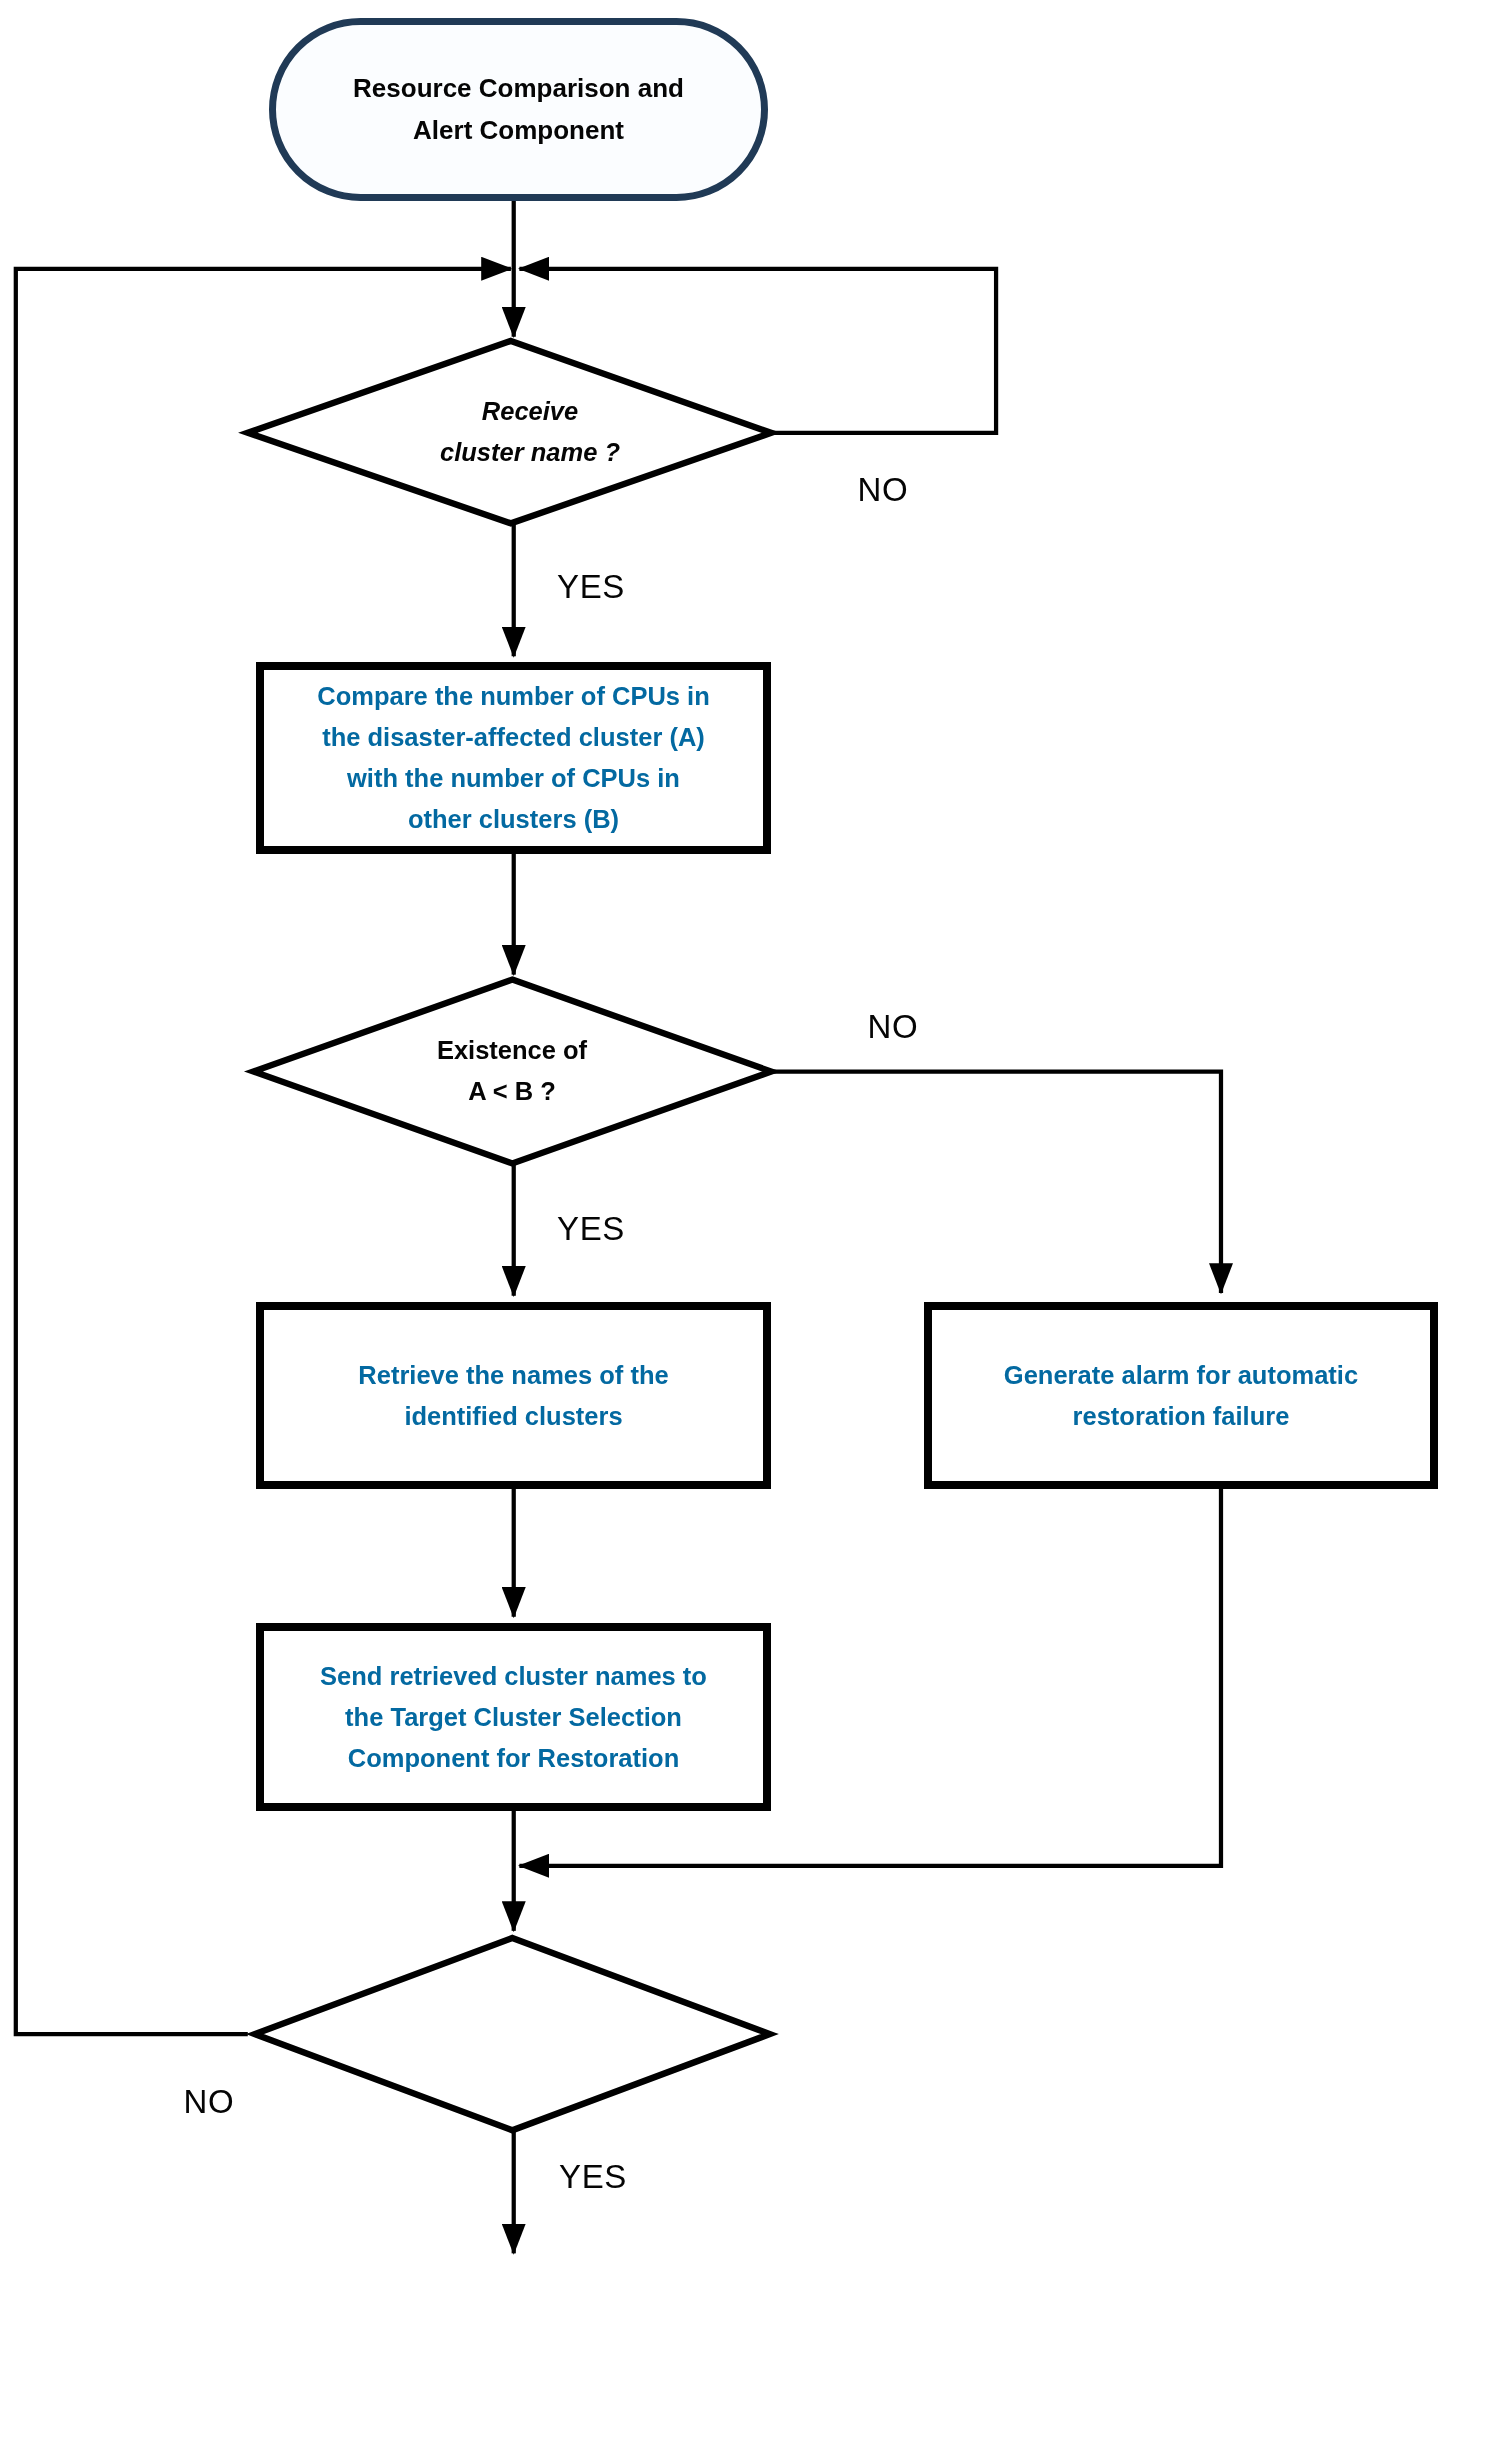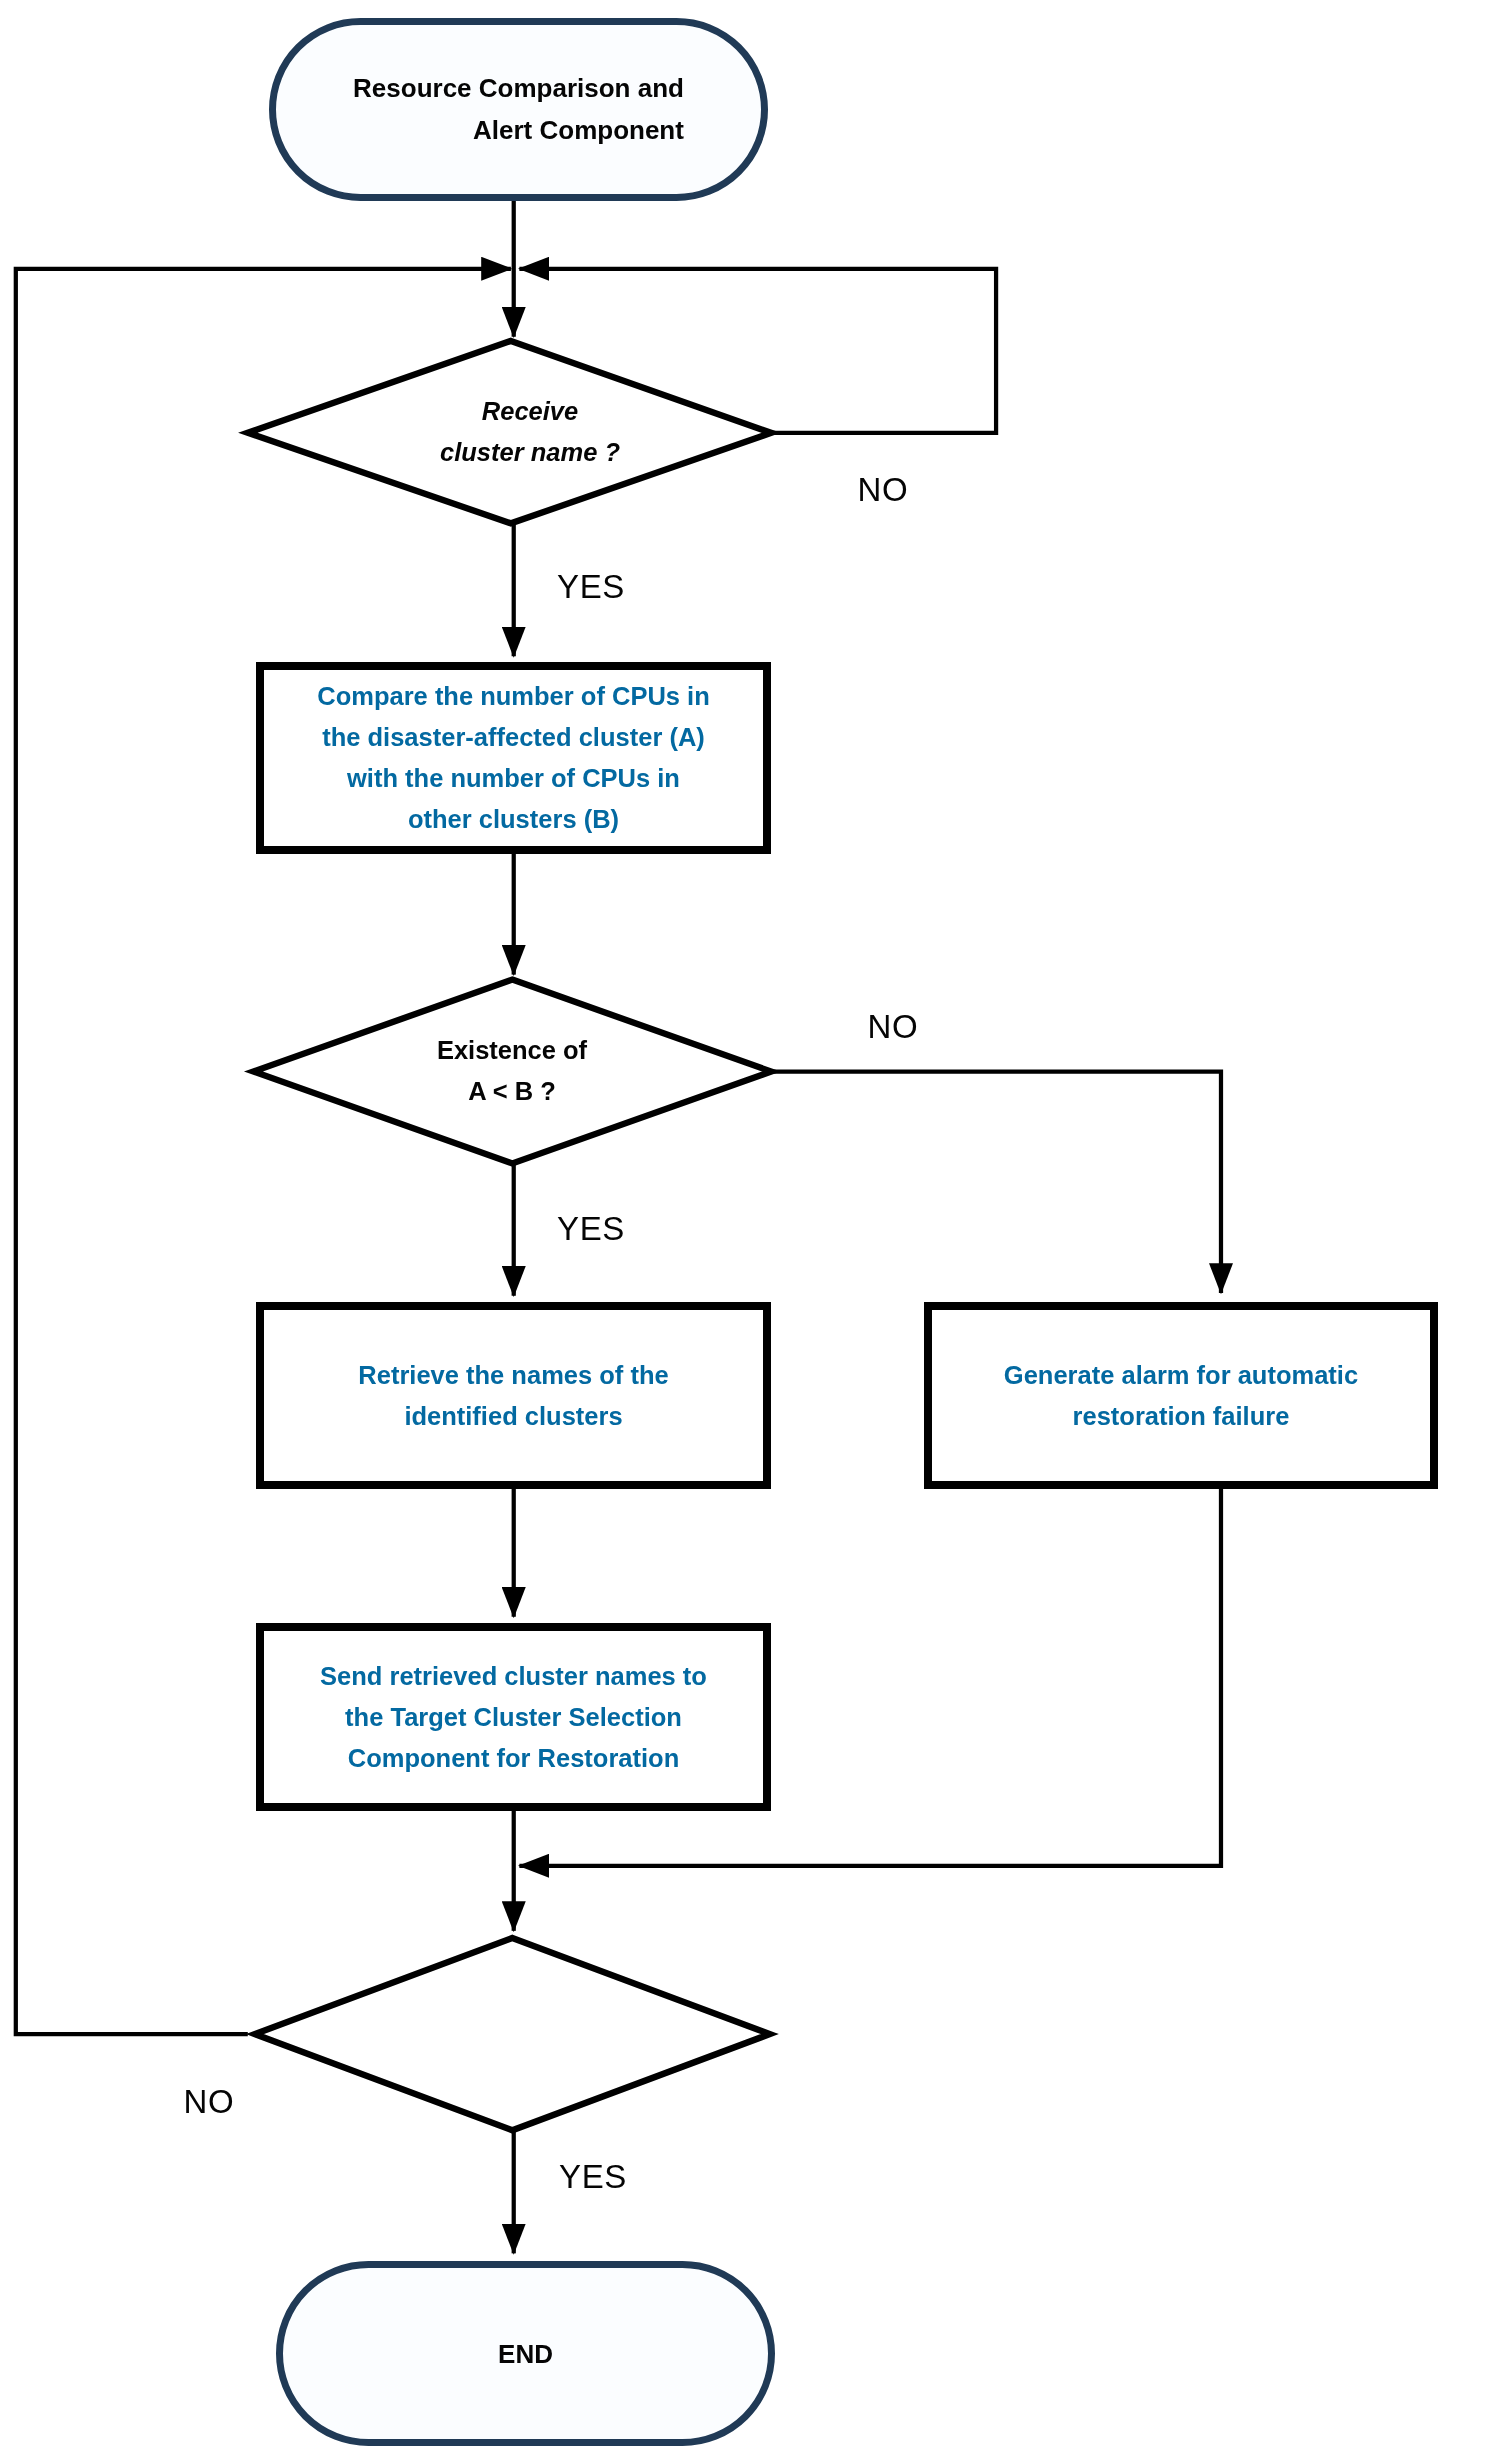--- a/index.html
+++ b/index.html
@@ -29,21 +29,21 @@
     white-space:pre-line;
     padding:0 5.7px;
   }
   .terminator{
     position:absolute;
     box-sizing:border-box;
     border:7px solid var(--navy);
     background:var(--term-fill);
     border-radius:99px;
     display:flex;align-items:center;justify-content:center;
-    text-align:right;
+    text-align:center;
     font-weight:bold;font-size:26px;line-height:42px;color:#050505;
     white-space:pre-line;
   }
   .diamond-label{
     position:absolute;
     transform:translate(-50%,-50%);
     text-align:center;
     font-weight:bold;font-size:25.5px;line-height:41px;color:#050505;
     white-space:pre-line;
     pointer-events:none;
@@ -84,21 +84,20 @@
     <g stroke="#000" stroke-width="9" fill="#fff">
       <polygon points="722,482 1090,612 722,740 350,612"></polygon>
       <polygon points="724,1385 1090,1515 724,1645 358,1515"></polygon>
       <polygon points="724,2740 1088,2876 724,3012 360,2876"></polygon>
     </g>
   </svg>
 
   <div class="terminator" style="left:269px;top:17.7px;width:499px;height:183px;">Resource Comparison and
 Alert Component</div>
 
-  <div class="terminator" style="left:276px;top:2261px;width:499px;height:185px;">END</div>
 
   <div class="box" style="left:256px;top:662px;width:515px;height:192px;">Compare the number of CPUs in
 the disaster-affected cluster (A)
 with the number of CPUs in
 other clusters (B)</div>
 
   <div class="box" style="left:256px;top:1302px;width:515px;height:187px;">Retrieve the names of the
 identified clusters</div>
 
   <div class="box" style="left:924px;top:1302px;width:514px;height:187px;">Generate alarm for automatic

